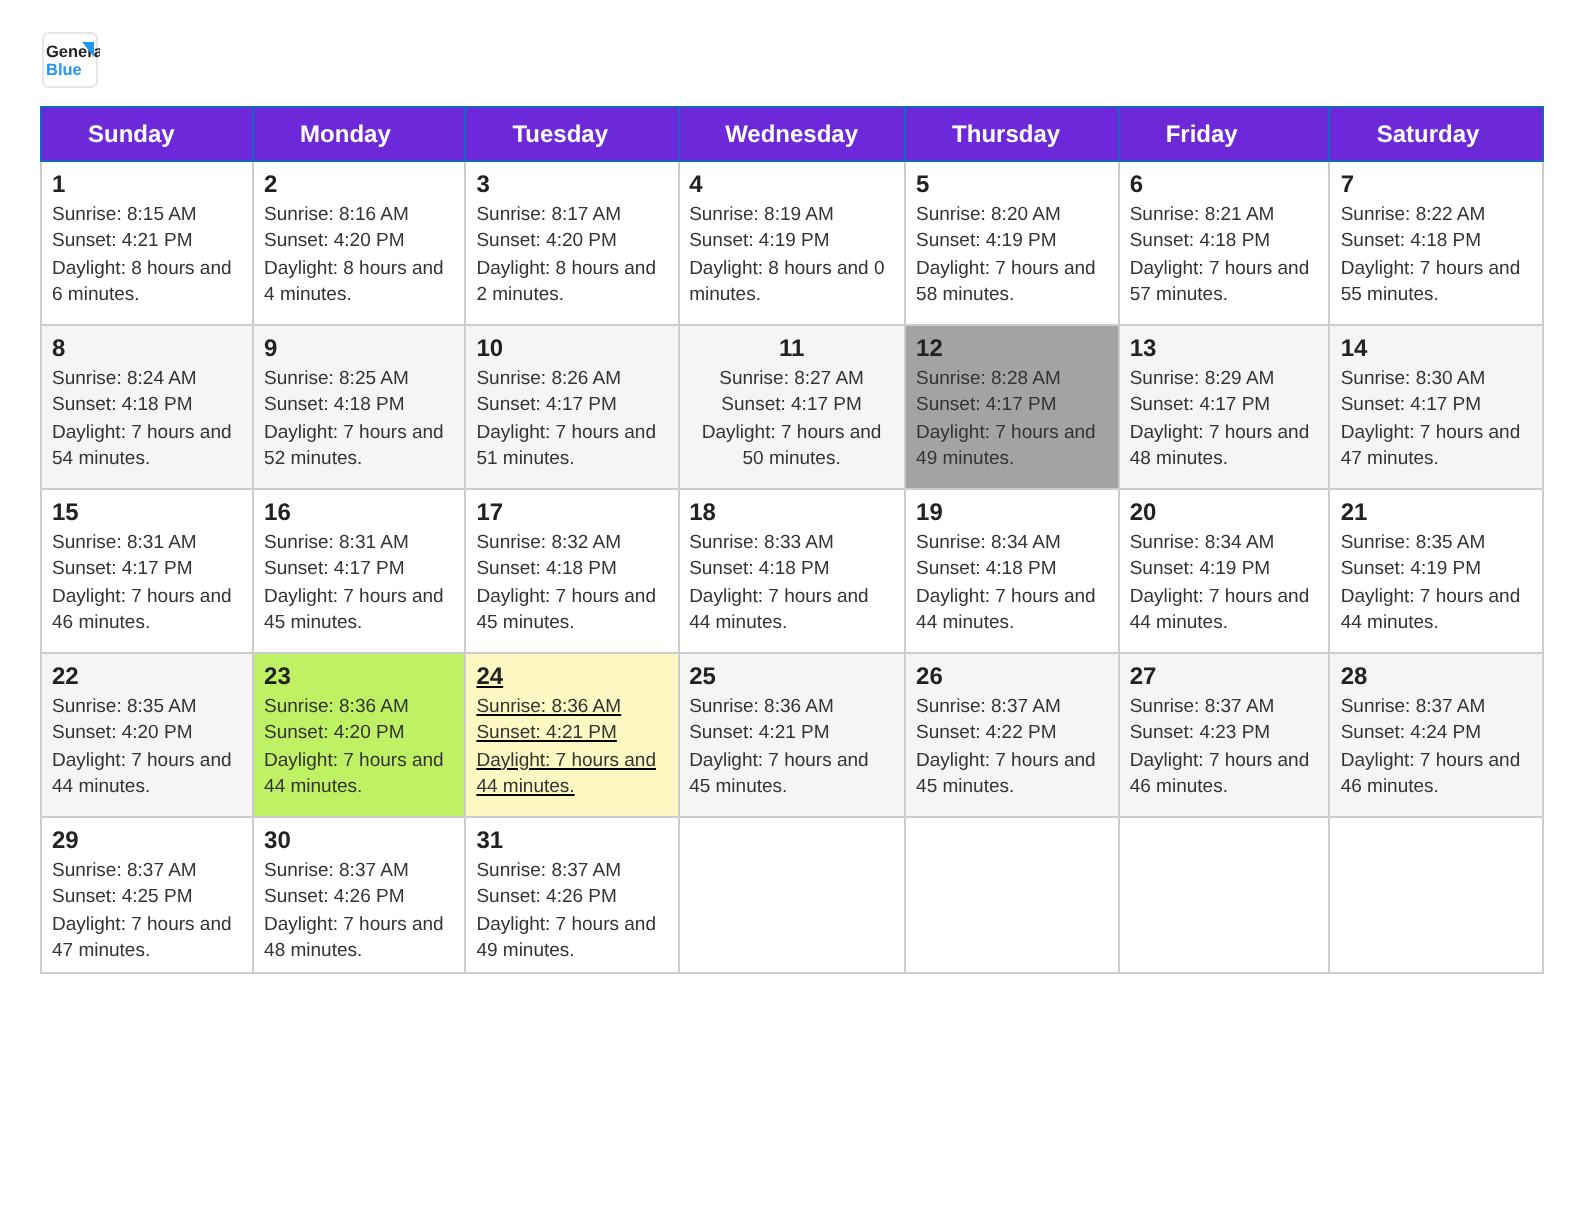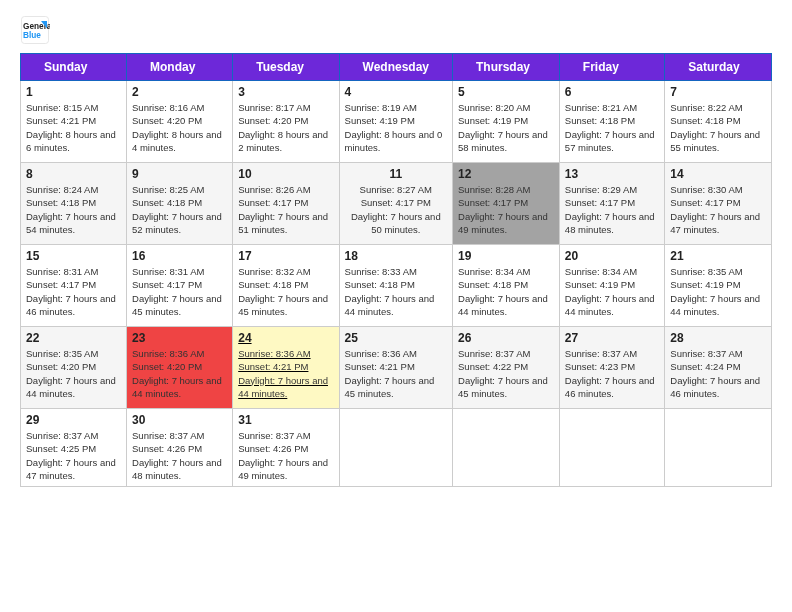--- a/index.html
+++ b/index.html
@@ -205,21 +205,21 @@
           <td>
           <span class="day-num">21</span>
           <span class="day-info">Sunrise: 8:35 AM<br>Sunset: 4:19 PM<br>Daylight: 7 hours and 44 minutes.</span>
         </td>
         </tr>
         <tr>
           <td style="background: rgb(245, 245, 245);">
           <span class="day-num">22</span>
           <span class="day-info">Sunrise: 8:35 AM<br>Sunset: 4:20 PM<br>Daylight: 7 hours and 44 minutes.</span>
         </td>
-          <td style="background: #ef4444; margin-top: 40px;">
+          <td style="background: #bef264; margin-top: 40px;">
           <span class="day-num">23</span>
           <span class="day-info">Sunrise: 8:36 AM<br>Sunset: 4:20 PM<br>Daylight: 7 hours and 44 minutes.</span>
         </td>
           <td style="background: #fef9c3; text-decoration: underline;">
           <span class="day-num">24</span>
           <span class="day-info">Sunrise: 8:36 AM<br>Sunset: 4:21 PM<br>Daylight: 7 hours and 44 minutes.</span>
         </td>
           <td style="background: rgb(245, 245, 245); margin-left: 44px;">
           <span class="day-num">25</span>
           <span class="day-info">Sunrise: 8:36 AM<br>Sunset: 4:21 PM<br>Daylight: 7 hours and 45 minutes.</span>

